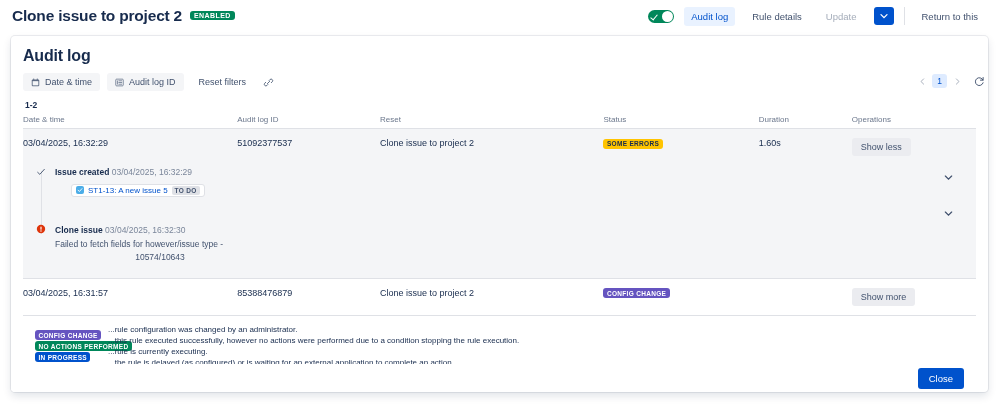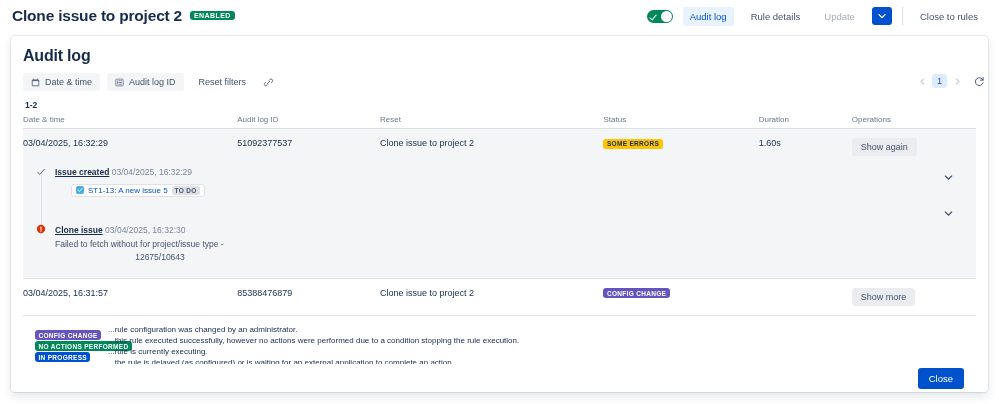--- a/index.html
+++ b/index.html
@@ -137,21 +137,21 @@
   .timeline::before {
     content: ""; position: absolute; left: 5.5px; top: 6px; bottom: 30px;
     width: 1px; background: #dfe1e6;
   }
   .tl-item { position: relative; padding-left: 20px; margin-bottom: 2px; }
   .tl-marker {
     position: absolute; left: 0; top: 1px; width: 11px; height: 11px;
     display: flex; align-items: center; justify-content: center;
   }
   .tl-line1 { font-size: 8.5px; color: #7a869a; line-height: 14px; }
-  .tl-line1 b { color: #172b4d; font-weight: 700; text-decoration: underline; }
+  .tl-line1 b { color: #172b4d; font-weight: 700; }
   .chip {
     display: inline-flex; align-items: center; gap: 4px;
     border: 1px solid #dfe1e6; border-radius: 3px;
     background: #fff; padding: 1px 4px; margin: 3px 0 2px 16px;
     font-size: 8px; color: #0052cc; cursor: pointer; white-space: nowrap;
   }
   .chip .issue-ico {
     width: 8px; height: 8px; border-radius: 2px; background: #4bade8;
     display: inline-flex; align-items: center; justify-content: center; flex: 0 0 auto;
   }
@@ -209,21 +209,21 @@
       </div>
       <button class="nav-btn selected">Audit log</button>
       <button class="nav-btn">Rule details</button>
       <button class="nav-btn disabled">Update</button>
       <div class="split-btn">
         <svg width="8" height="8" viewBox="0 0 8 8">
           <path d="M1 2.6 L4 5.6 L7 2.6" stroke="#fff" stroke-width="1.3" fill="none" stroke-linecap="round"></path>
         </svg>
       </div>
       <span class="divider-v"></span>
-      <button class="nav-btn">Close to rules</button>
+      <button class="nav-btn">Return to this</button>
     </div>
   </div>
 
   <div class="card">
     <div class="card-body">
 
       <h1 class="audit-title">Audit log</h1>
 
       <div class="filters">
         <button class="filter-btn">
@@ -280,21 +280,21 @@
 
           <tr class="row-main expanded">
             <td class="cell">03/04/2025, 16:32:29</td>
             <td class="cell">51092377537</td>
             <td class="cell">Clone issue to project 2</td>
             <td class="cell">
               <span class="badge" id="badge-r0" style="background: rgb(255, 196, 0); color: rgb(23, 43, 77);">SOME ERRORS</span>
             </td>
             <td class="cell">1.60s</td>
             <td class="cell">
-              <button class="show-btn">Show again</button>
+              <button class="show-btn">Show less</button>
             </td>
           </tr>
           <tr class="row-detail">
             <td colspan="6">
               <div class="detail-wrap">
                 <div class="timeline">
 
                   <div class="tl-item">
                     <span class="tl-marker">
                       <svg width="10" height="10" viewBox="0 0 12 12">
@@ -322,22 +322,22 @@
                         <circle cx="6" cy="6" r="5" fill="#de350b"></circle>
                         <rect x="5.3" y="2.9" width="1.4" height="4" rx=".6" fill="#fff"></rect>
                         <circle cx="6" cy="8.4" r=".85" fill="#fff"></circle>
                       </svg>
                     </span>
                     <div class="tl-line1">
                       <b>Clone issue</b>
                       <span>03/04/2025, 16:32:30</span>
                     </div>
                     <div class="tl-err">
-                      <span>Failed to fetch without for project/issue type -</span>
-                      <span class="indent">12675/10643</span>
+                      <span>Failed to fetch fields for however/issue type -</span>
+                      <span class="indent">10574/10643</span>
                     </div>
                   </div>
 
                 </div>
                 <span class="chev-right" style="top:6px">
                   <svg width="9" height="9" viewBox="0 0 10 10">
                     <path d="M1.5 3.4 L5 6.8 L8.5 3.4" stroke="#42526e" stroke-width="1.4" fill="none" stroke-linecap="round"></path>
                   </svg>
                 </span>
                 <span class="chev-right" style="top:42px">

